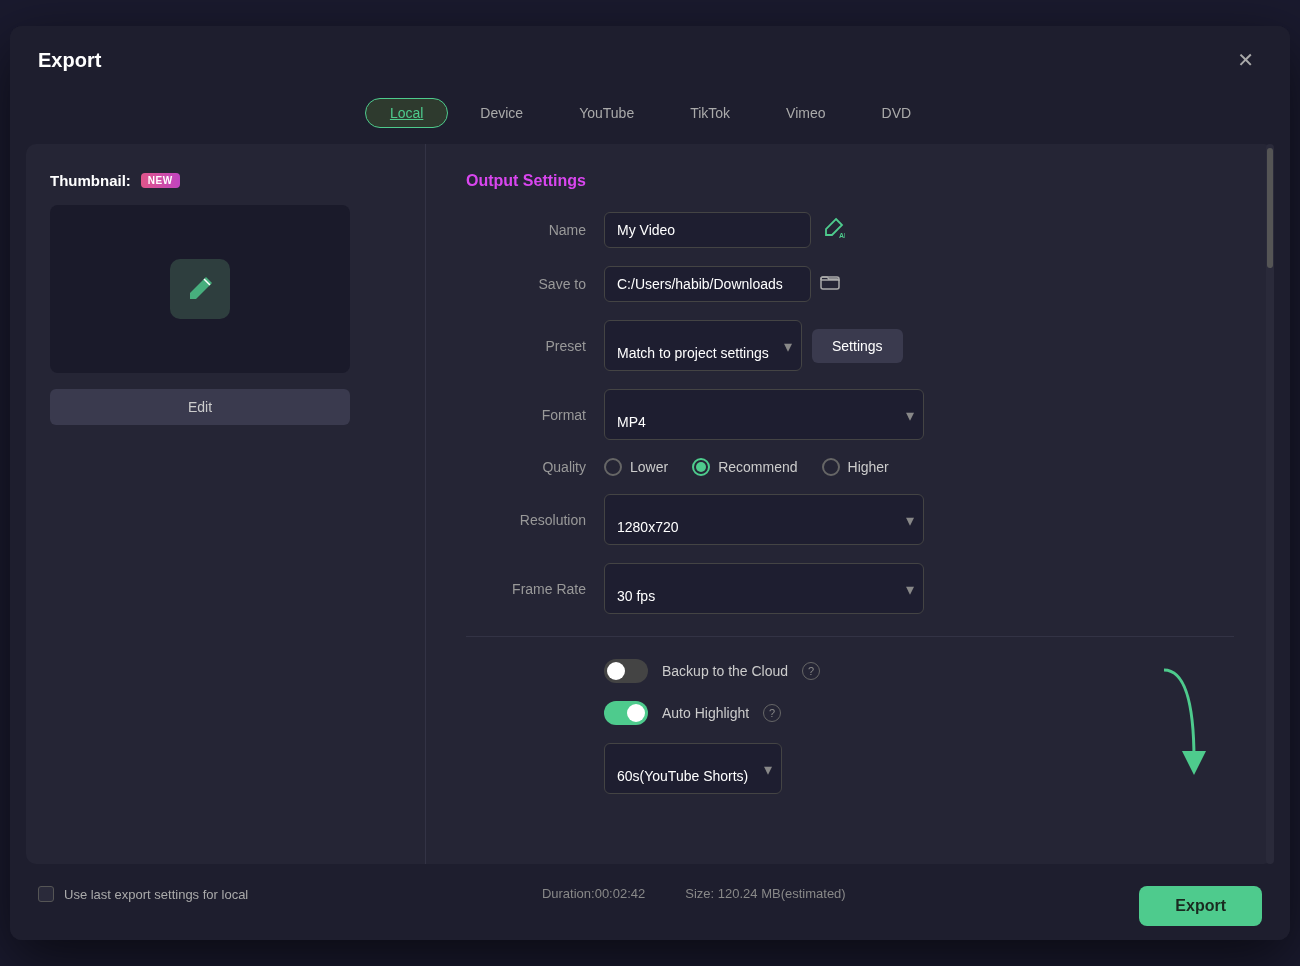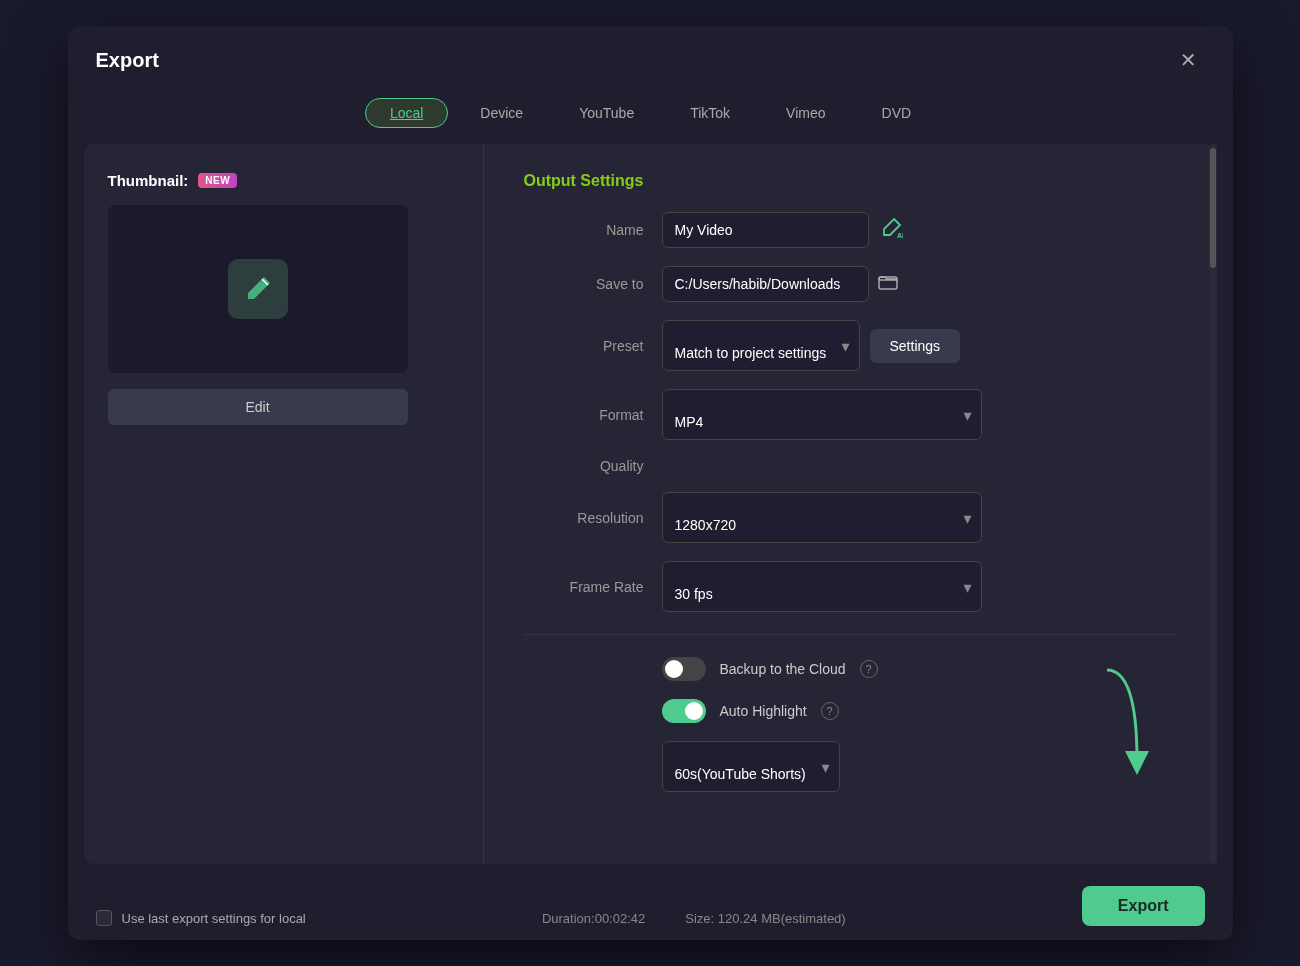--- a/index.html
+++ b/index.html
@@ -5,21 +5,21 @@
     * { box-sizing: border-box; margin: 0; padding: 0; }
     body {
       background: #1a1a2e;
       display: flex;
       align-items: center;
       justify-content: center;
       min-height: 100vh;
       font-family: -apple-system, BlinkMacSystemFont, 'Segoe UI', sans-serif;
     }
     .dialog {
-      width: 1165px;
+      width: 1280px;
       background: #1e1e2e;
       border-radius: 12px;
       overflow: hidden;
       position: relative;
       box-shadow: 0 20px 60px rgba(0,0,0,0.6);
     }
     .dialog-header {
       display: flex;
       align-items: center;
       justify-content: space-between;
@@ -123,21 +123,21 @@
       border-radius: 6px;
       font-size: 14px;
       cursor: pointer;
     }
     .right-panel {
       flex: 1;
       padding: 28px 40px 28px 40px;
       overflow-y: auto;
     }
     .section-title {
-      color: #84cc16;
+      color: #d946ef;
       font-size: 16px;
       font-weight: 600;
       margin-bottom: 22px;
     }
     .form-row {
       display: flex;
       align-items: center;
       margin-bottom: 18px;
     }
     .form-label {
@@ -318,21 +318,21 @@
       margin: 4px auto;
     }
     .arrow-indicator {
       position: absolute;
       right: 60px;
       bottom: 80px;
       pointer-events: none;
     }
     .footer {
       display: flex;
-      align-items: flex-end;
+      align-items: flex-start;
       padding: 14px 28px;
       background: #1e1e2e;
       margin-top: 8px;
     }
     .footer-checkbox {
       display: flex;
       align-items: center;
       gap: 10px;
       color: #aaa;
       font-size: 13px;
@@ -447,20 +447,34 @@
         <span class="form-label">Format</span>
         <div class="select-wrapper">
           <select>
             <option>MP4</option>
           </select>
         </div>
       </div>
 
       <div class="form-row">
         <span class="form-label">Quality</span>
+        <div class="radio-group">
+          <div class="radio-item">
+            <div class="radio-circle"></div>
+            <span>Lower</span>
+          </div>
+          <div class="radio-item">
+            <div class="radio-circle checked"></div>
+            <span>Recommend</span>
+          </div>
+          <div class="radio-item">
+            <div class="radio-circle"></div>
+            <span>Higher</span>
+          </div>
+        </div>
       </div>
 
       <div class="form-row">
         <span class="form-label">Resolution</span>
         <div class="select-wrapper">
           <select>
             <option>1280x720</option>
           </select>
         </div>
       </div>

